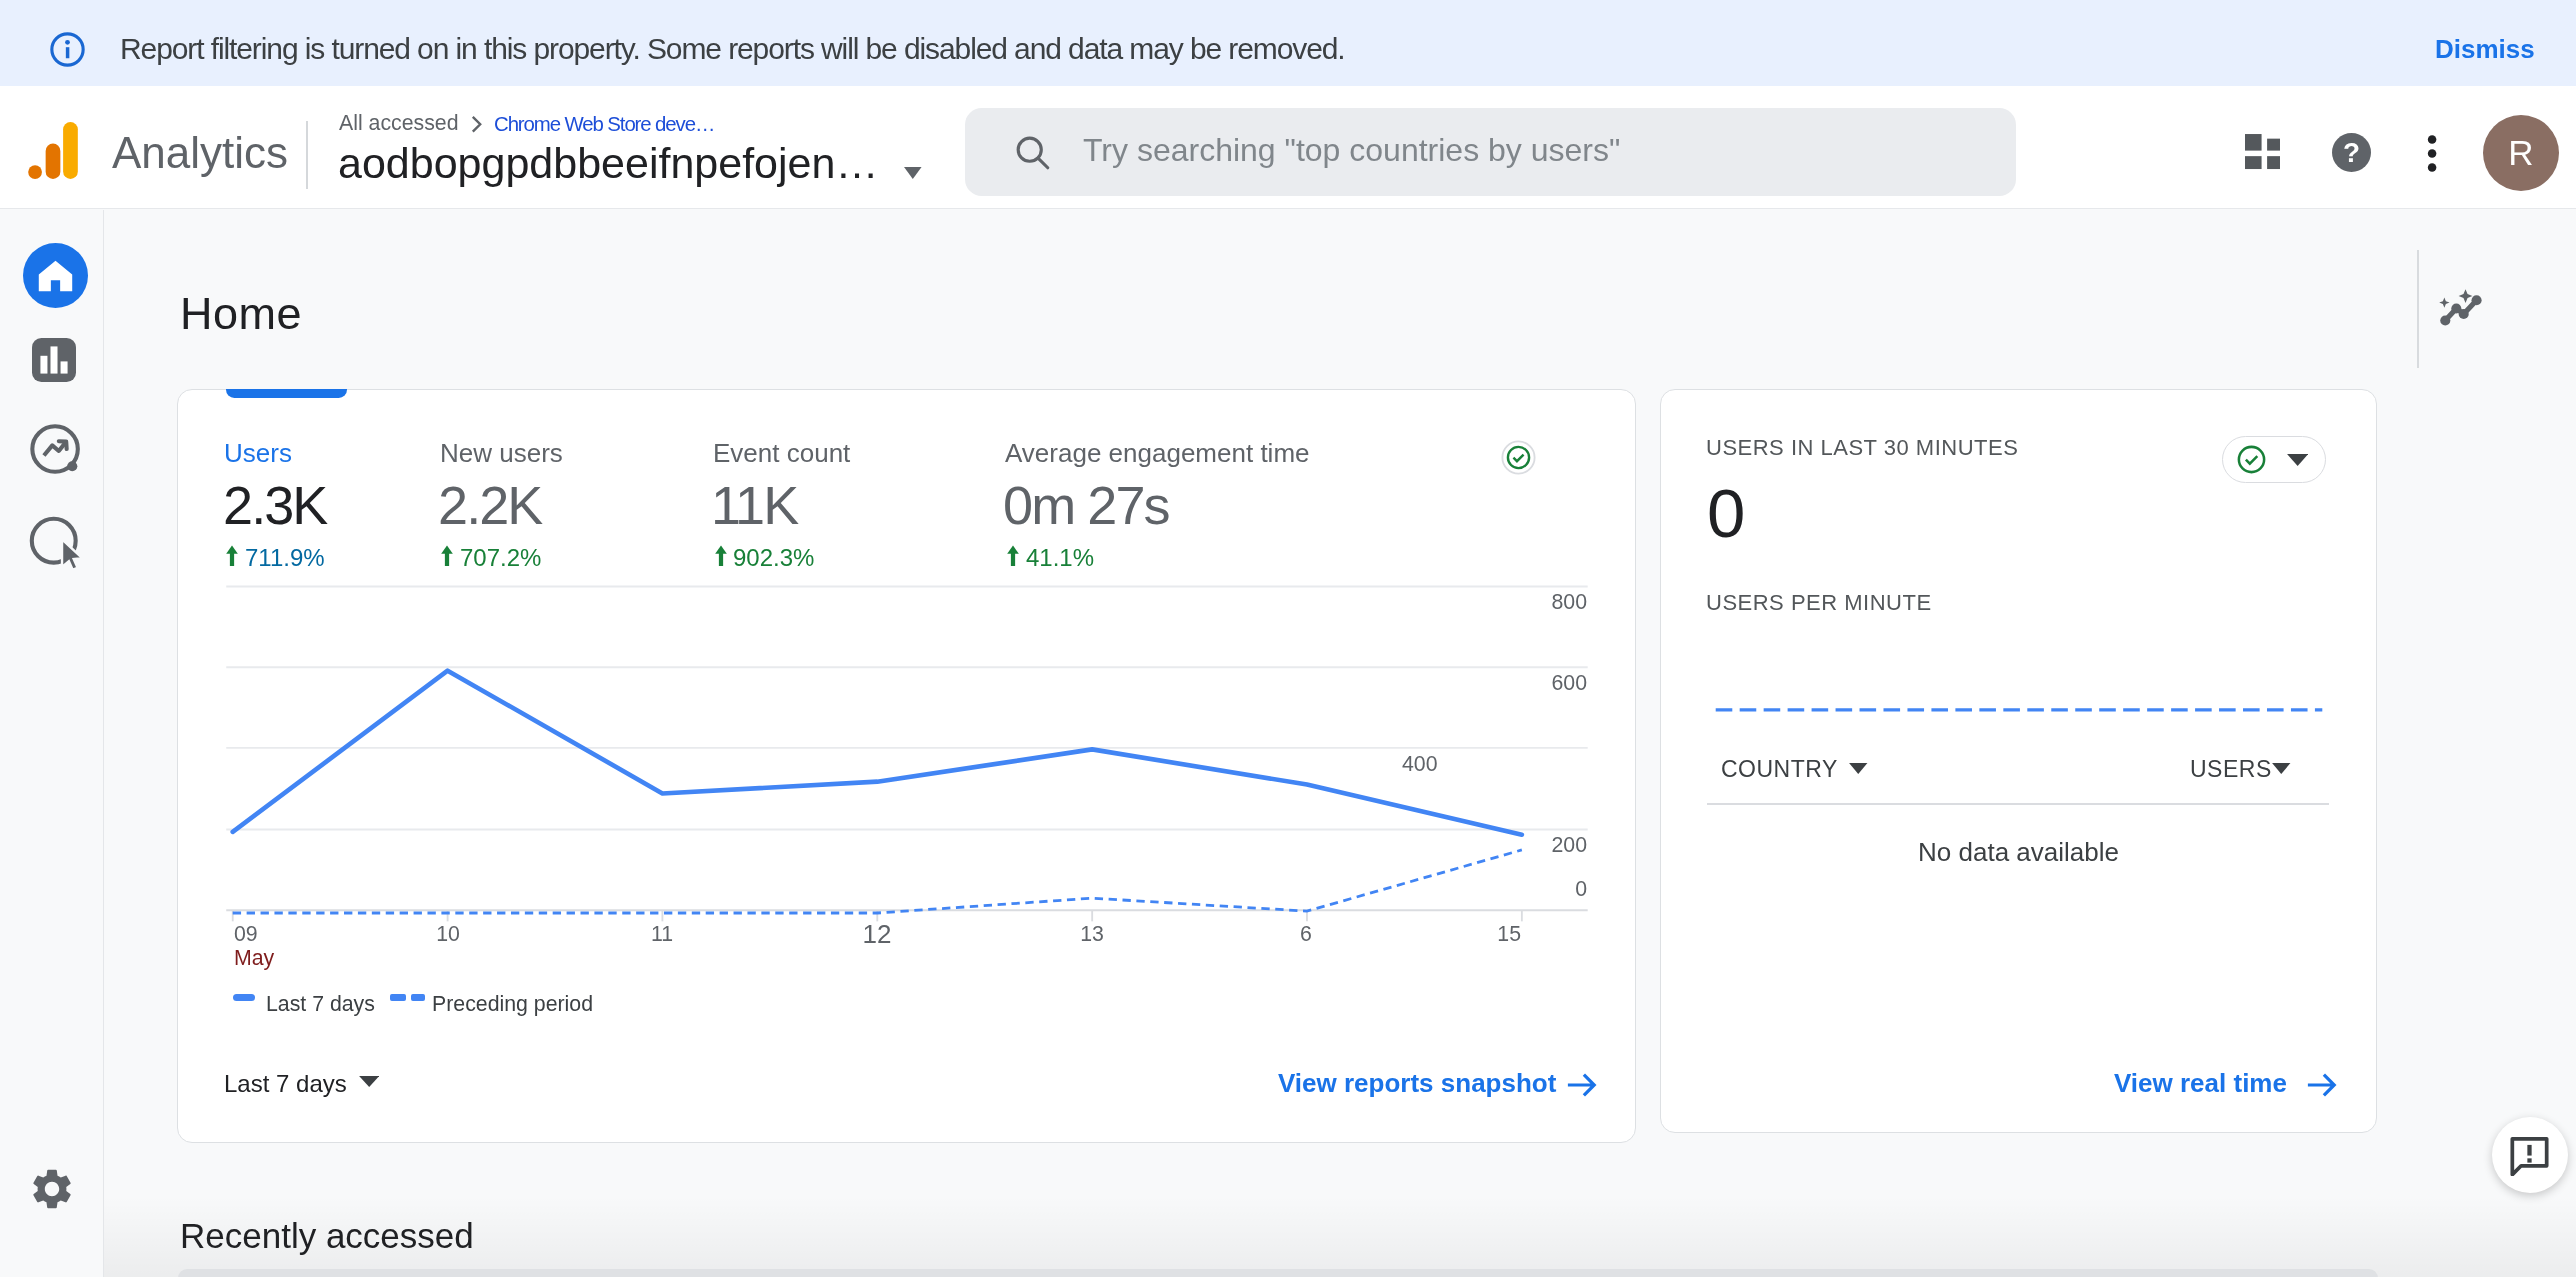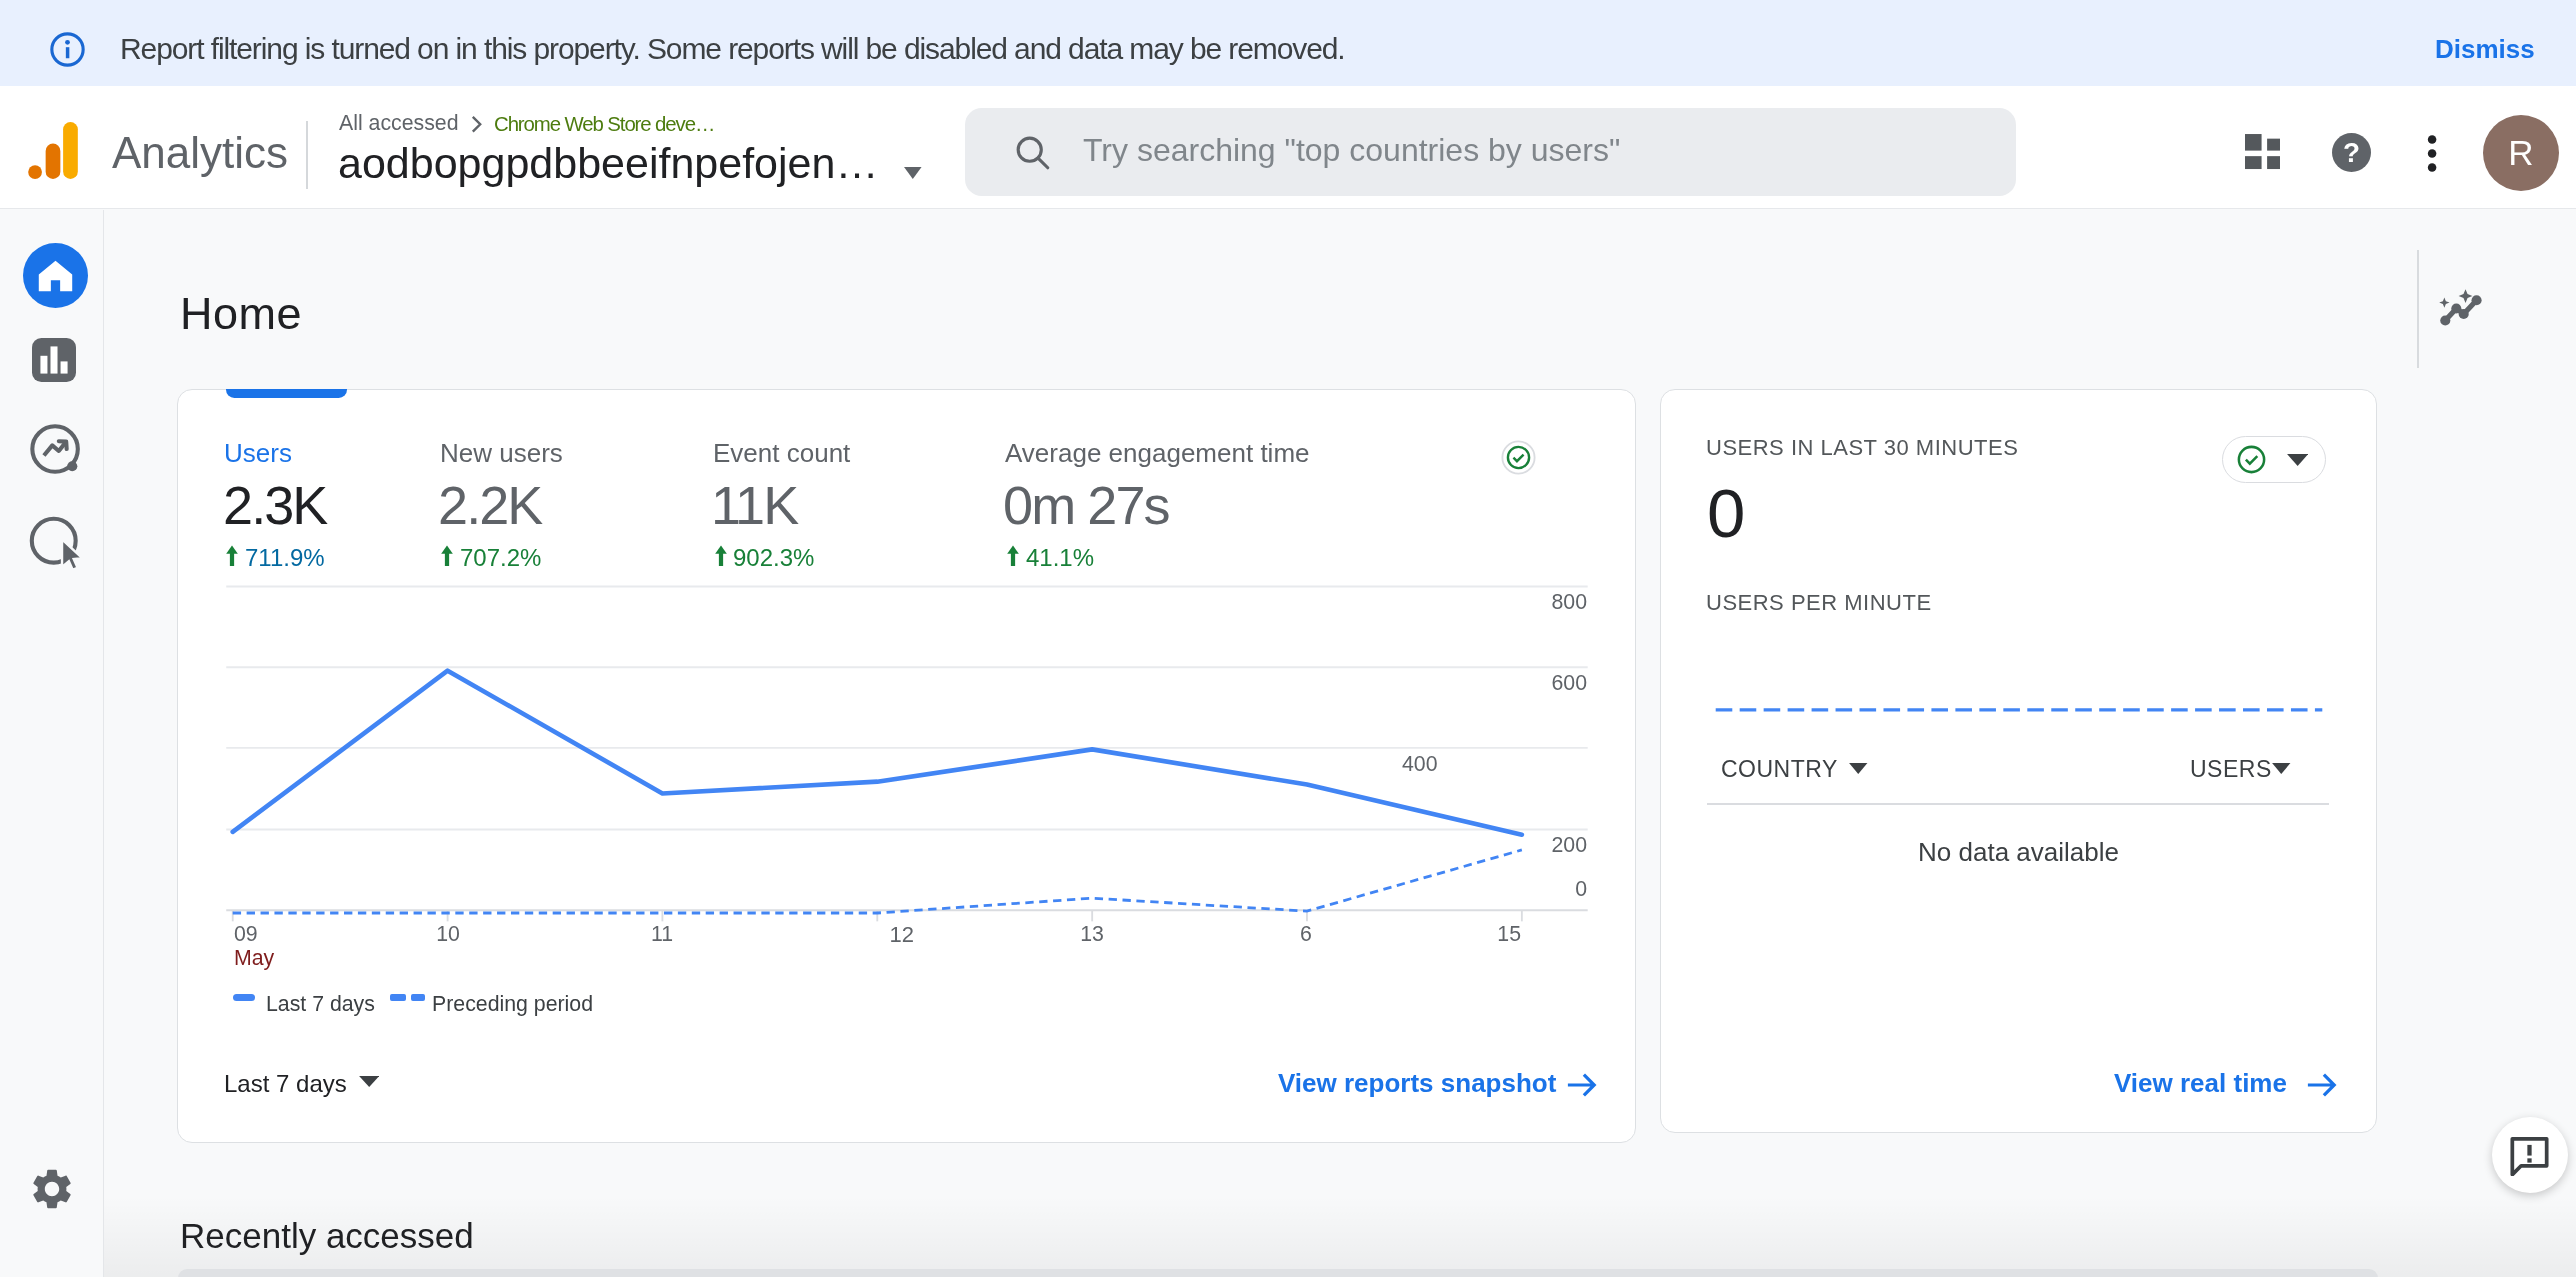--- a/index.html
+++ b/index.html
@@ -25,21 +25,21 @@
   <rect x="38" y="0" width="16" height="62" rx="8" fill="#f9ab00"></rect>
   <rect x="19" y="23.5" width="16" height="38.5" rx="8" fill="#e37400"></rect>
   <circle cx="7.5" cy="54.5" r="7.5" fill="#e37400"></circle>
 </svg>
 <div class="txt" style="left:112px; top:131px; font-size:44px; line-height:44px; color:#5f6368;">Analytics</div>
 <div class="abs" style="left:306px; top:121px; width:1.9px; height:68px; background:#d5d8db;"></div>
 <div class="txt" style="left:339px; top:113px; font-size:21.3px; line-height:21.3px; color:#5f6368;">All accessed</div>
 <svg class="abs" style="left:469px; top:115px;" width="15" height="18.5" viewBox="0 0 16 20">
     <path d="M4 2 L12 10 L4 18" fill="none" stroke="#5f6368" stroke-width="2.6"></path>
   </svg>
-<div class="txt" style="left:494px; top:114px; font-size:20.4px; line-height:20.4px; color:#4d7c0f; letter-spacing:-1.1px;">Chrome Web Store deve…</div>
+<div class="txt" style="left:494px; top:114px; font-size:20.4px; line-height:20.4px; color:#1d4ed8; letter-spacing:-1.1px;">Chrome Web Store deve…</div>
 <div class="txt" style="left:338px; top:142px; font-size:43px; line-height:43px; color:#202124;">aodbopgpdbbeeifnpefojen…</div>
 <svg class="abs" style="left:904px; top:167px;" width="17.6" height="12" viewBox="0 0 19 13">
     <path d="M0 0 L19 0 L9.5 13 Z" fill="#5f6368"></path>
   </svg>
 <div class="abs" style="left:965px; top:108px; width:1051px; height:88px; background:#eaecef; border-radius:16.7px;"></div>
 <svg class="abs" style="left:1014px; top:134px;" width="37" height="37" viewBox="0 0 40 40">
   <circle cx="17" cy="17" r="12.5" fill="none" stroke="#5f6368" stroke-width="3.4"></circle>
   <line x1="26" y1="26" x2="36.5" y2="36.5" stroke="#5f6368" stroke-width="3.4" stroke-linecap="round"></line>
 </svg>
 <div class="txt" style="left:1083px; top:134px; font-size:32px; line-height:32px; color:#80868b;">Try searching "top countries by users"</div>
@@ -166,21 +166,21 @@
 <div class="txt" style="left:1402px; width:185px; text-align:right; top:592px; font-size:21.3px; line-height:21.3px; color:#5f6368;">800</div>
 <div class="txt" style="left:1402px; width:185px; text-align:right; top:673px; font-size:21.3px; line-height:21.3px; color:#5f6368;">600</div>
 <div class="txt" style="left:1402px; width:185px; text-align:left; top:754px; font-size:21.3px; line-height:21.3px; color:#5f6368;">400</div>
 <div class="txt" style="left:1402px; width:185px; text-align:right; top:835px; font-size:21.3px; line-height:21.3px; color:#5f6368;">200</div>
 <div class="txt" style="left:1402px; width:185px; text-align:right; top:879px; font-size:21.3px; line-height:21.3px; color:#5f6368;">0</div>
 
 <div class="txt" style="left:234px; top:924px; font-size:21.3px; line-height:21.3px; color:#5f6368;">09</div>
 <div class="txt" style="left:234px; top:948px; font-size:21.3px; line-height:21.3px; color:#7f1d1d;">May</div>
 <div class="txt" style="left:411px; width:74px; text-align:center; top:924px; font-size:21.3px; line-height:21.3px; color:#5f6368;">10</div>
 <div class="txt" style="left:625px; width:74px; text-align:center; top:924px; font-size:21.3px; line-height:21.3px; color:#5f6368;">11</div>
-<div class="txt" style="left:840px; width:74px; text-align:right; top:924px; font-size:22px; line-height:21.3px; color:#5f6368;">12</div>
+<div class="txt" style="left:840px; width:74px; text-align:center; top:924px; font-size:26px; line-height:21.3px; color:#5f6368;">12</div>
 <div class="txt" style="left:1055px; width:74px; text-align:center; top:924px; font-size:21.3px; line-height:21.3px; color:#5f6368;">13</div>
 <div class="txt" style="left:1269px; width:74px; text-align:center; top:924px; font-size:21.3px; line-height:21.3px; color:#5f6368;">6</div>
 <div class="txt" style="left:1447px; width:74px; text-align:right; top:924px; font-size:21.3px; line-height:21.3px; color:#5f6368;">15</div>
 
 <div class="abs" style="left:233px; top:994px; width:22px; height:6.5px; border-radius:3.7px; background:#4285f4;"></div>
 <div class="txt" style="left:266px; top:994px; font-size:21.3px; line-height:21.3px; color:#3c4043;">Last 7 days</div>
 <div class="abs" style="left:390px; top:994px; width:16px; height:6.5px; border-radius:1.9px; background:#4285f4;"></div>
 <div class="abs" style="left:411px; top:994px; width:14px; height:6.5px; border-radius:1.9px; background:#4285f4;"></div>
 <div class="txt" style="left:432px; top:994px; font-size:21.3px; line-height:21.3px; color:#3c4043;">Preceding period</div>
 

